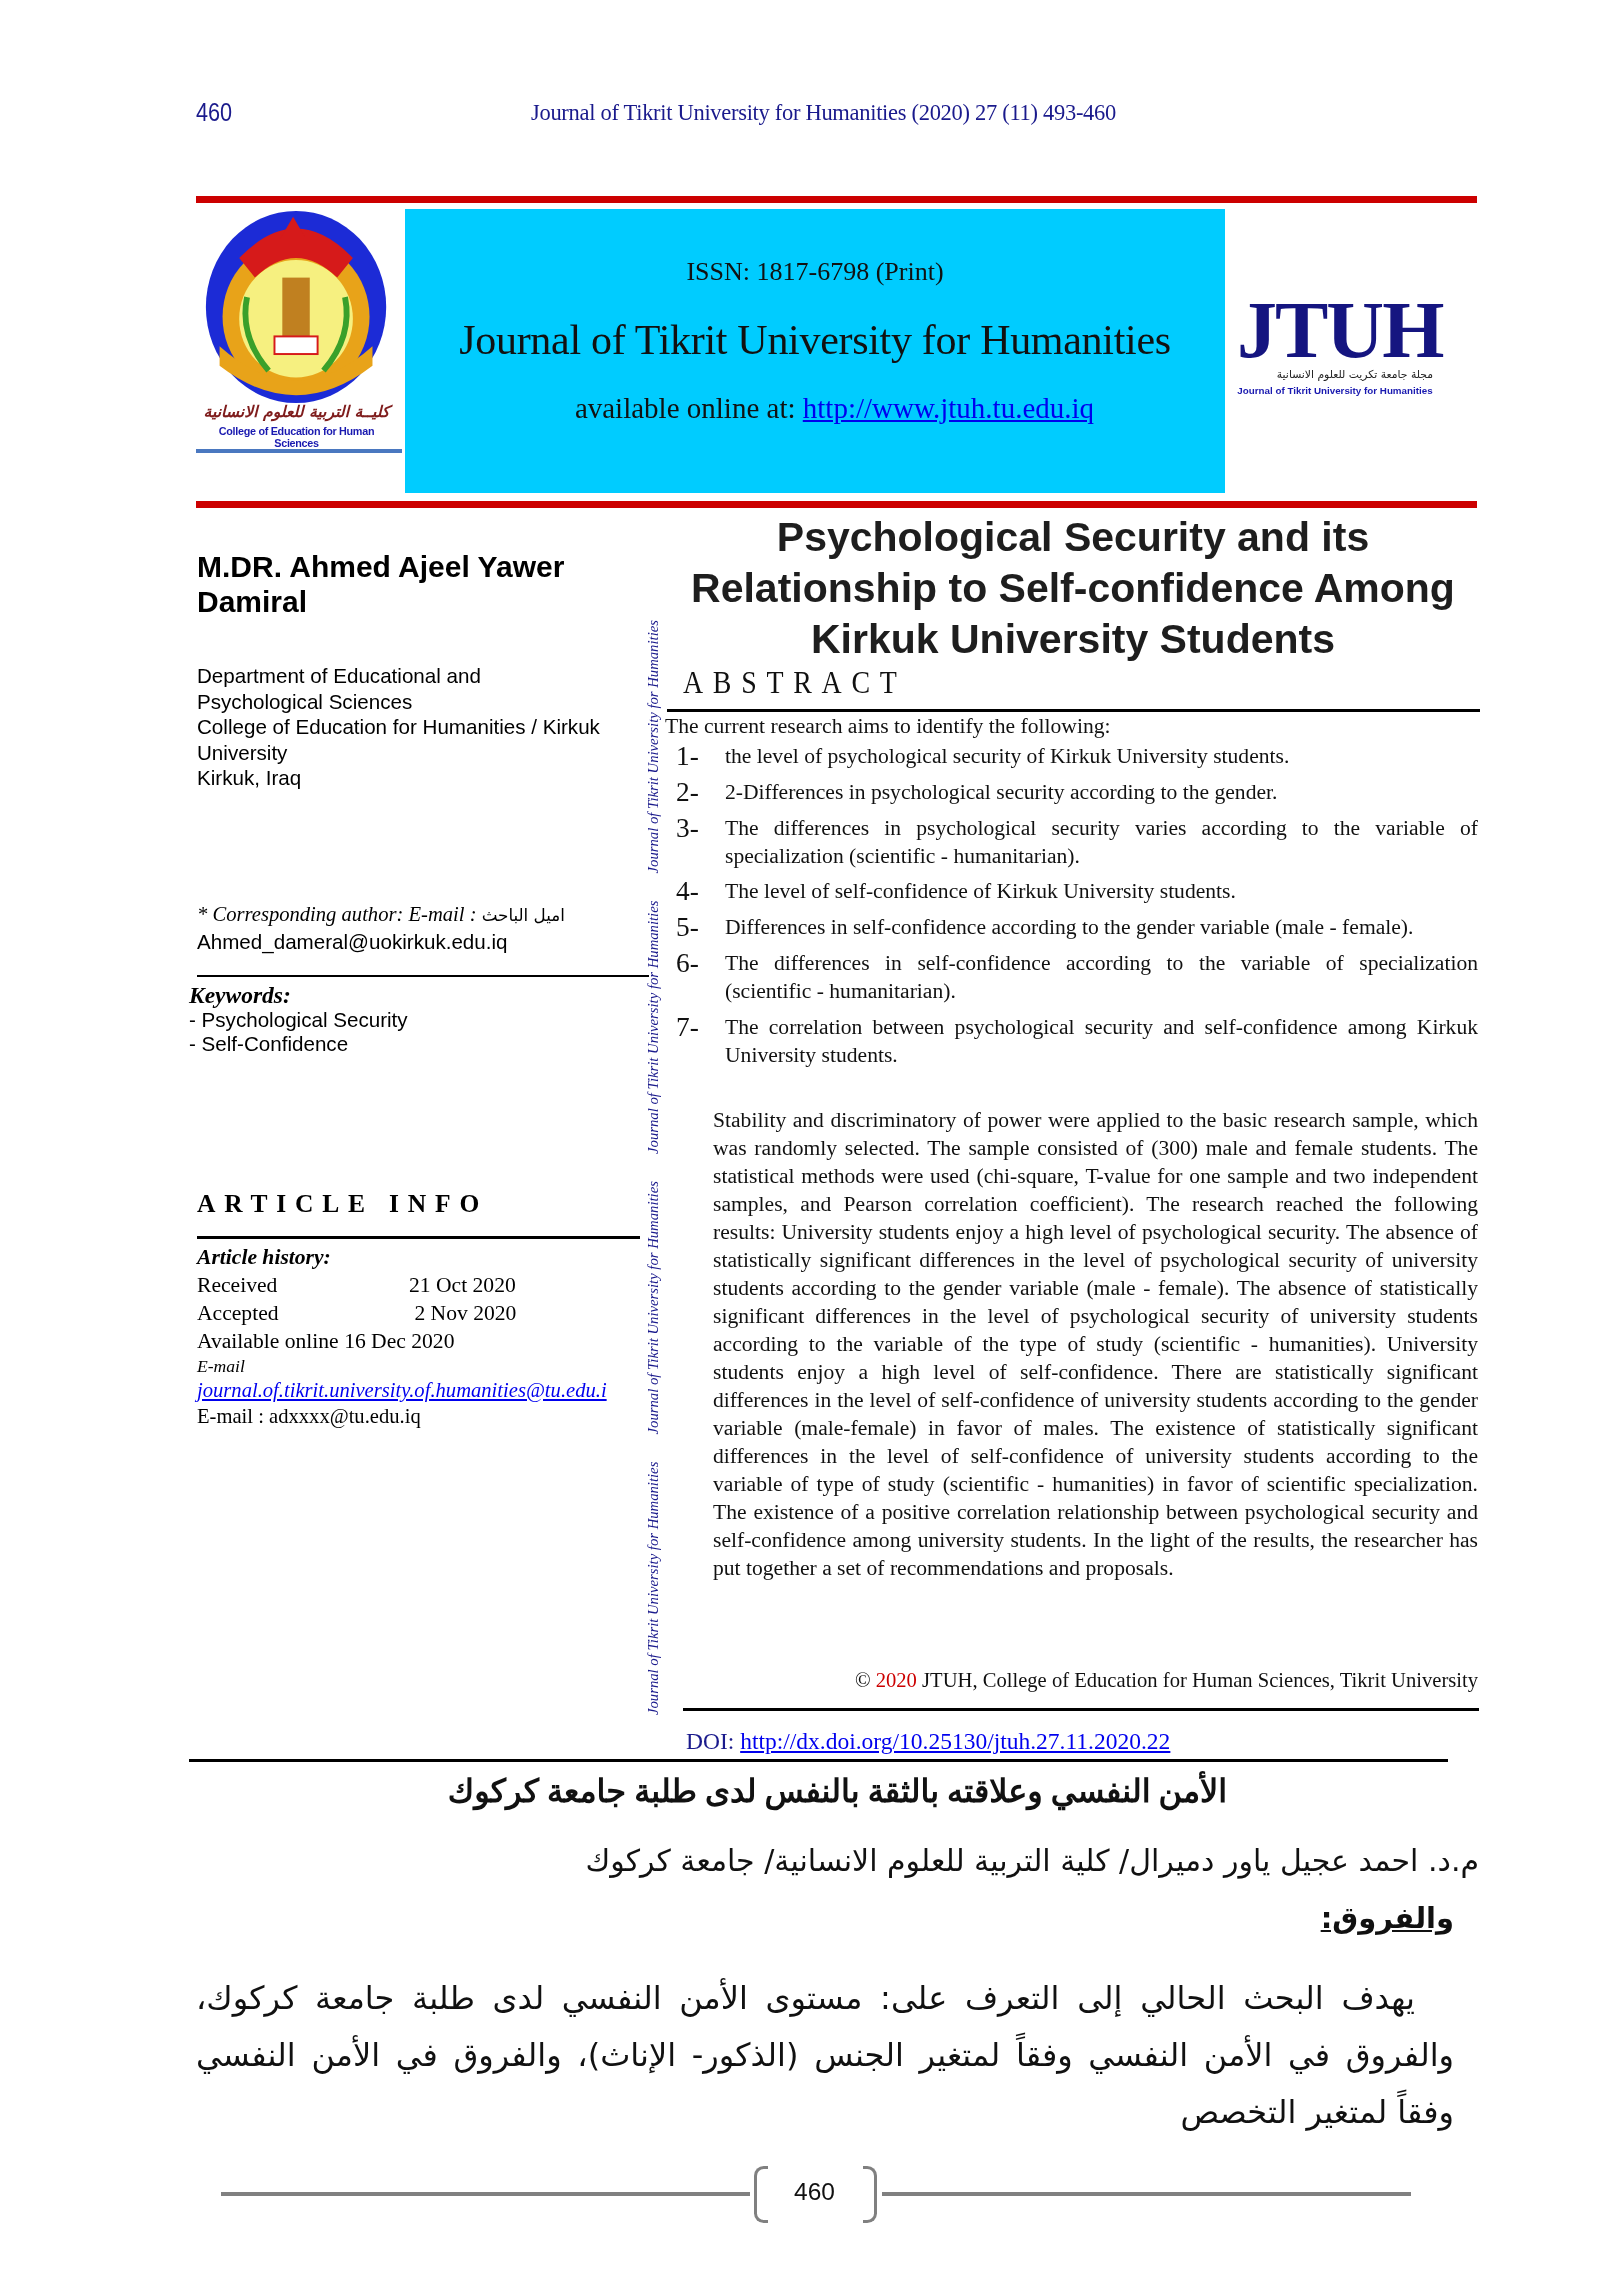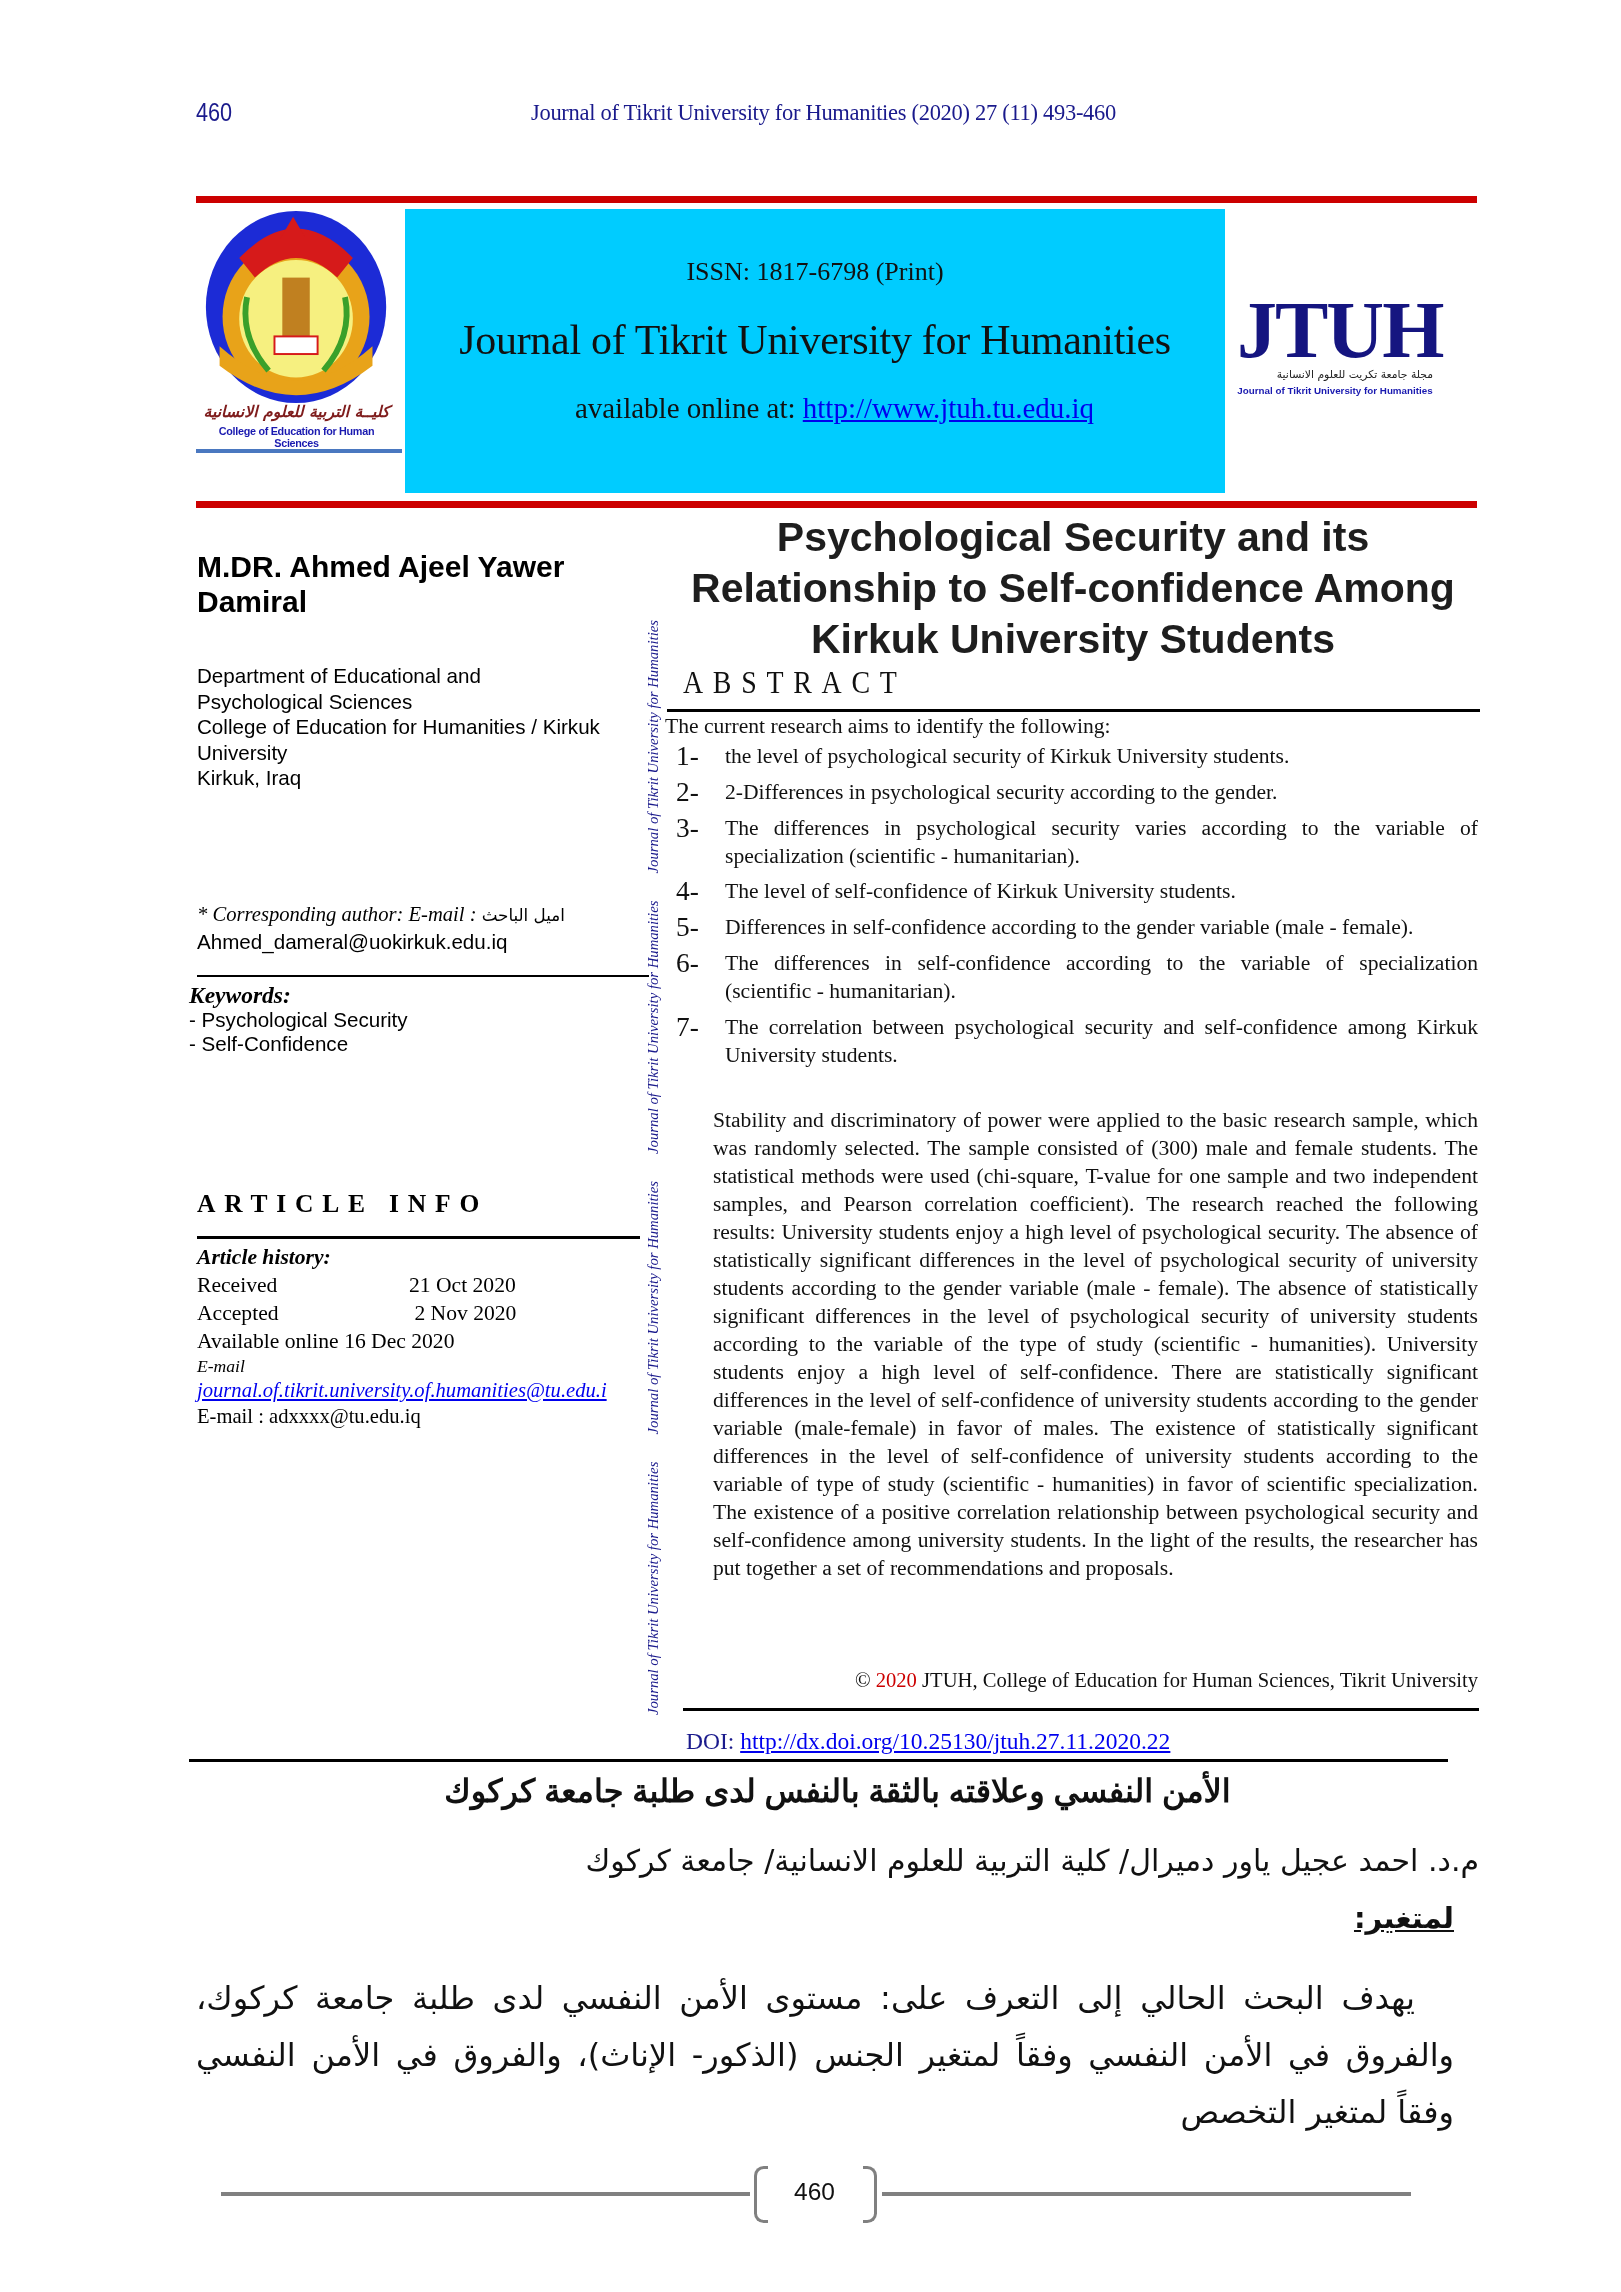--- a/index.html
+++ b/index.html
@@ -68,21 +68,21 @@
   .aim .txt { flex: 1; text-align: justify; }
   .abs-body { left: 713px; top: 1106px; width: 765px; font-size: 21.6px; line-height: 28px; text-align: justify; color: #111; }
   .copyright { left: 713px; top: 1669px; width: 765px; text-align: right; font-size: 20.6px; color: #111; }
   .copyright .yr { color: #cc0000; }
   .rule-doi-top { left: 683px; top: 1708px; width: 796px; height: 2.9px; background: #000; }
   .doi { left: 686px; top: 1728px; font-size: 23.5px; color: #1a1a8c; }
   .doi a { color: #0000ee; text-decoration: underline; }
   .rule-doi-bot { left: 189px; top: 1759px; width: 1259px; height: 2.9px; background: #000; }
 
   
-  .ar-title { left: 196px; top: 1772px; width: 1283px; text-align: center; direction: rtl; font-family: Liberation Sans, sans-serif; font-weight: bold; font-size: 32px; color: #111; }
+  .ar-title { left: 196px; top: 1772px; width: 1283px; text-align: center; direction: rtl; font-family: Liberation Serif, serif; font-weight: bold; font-size: 32px; color: #111; }
   .ar-author { left: 196px; top: 1843px; width: 1283px; text-align: right; direction: rtl; font-family: "DejaVu Sans", sans-serif; font-size: 30px; color: #111; }
   .ar-abs-h { left: 196px; top: 1901px; width: 1258px; text-align: right; direction: rtl; font-family: "DejaVu Sans", sans-serif; font-weight: bold; font-size: 29px; color: #111; }
   .ar-abs-h span { text-decoration: underline; }
   .ar-body { left: 196px; top: 1970px; width: 1258px; direction: rtl; text-align: justify; font-family: "DejaVu Sans", sans-serif; font-size: 32px; line-height: 57px; color: #111; text-indent: 39px; }
 
   
   .foot-line-l { left: 221px; top: 2192px; width: 529px; height: 3.9px; background: #808080; }
   .foot-line-r { left: 882px; top: 2192px; width: 529px; height: 3.9px; background: #808080; }
   .foot-brace-l { left: 754px; top: 2166px; width: 13.7px; height: 57px; border: 3.9px solid #808080; border-right: none; border-radius: 9.8px 0 0 9.8px; }
   .foot-brace-r { left: 863px; top: 2166px; width: 13.7px; height: 57px; border: 3.9px solid #808080; border-left: none; border-radius: 0 9.8px 9.8px 0; }
@@ -219,21 +219,21 @@
   <span>© </span><span class="yr">2020</span><span> JTUH, College of Education for Human Sciences, Tikrit University</span>
 </div>
 <div class="abs rule-doi-top"></div>
 <div class="abs doi">
   <span>DOI: </span><a>http://dx.doi.org/10.25130/jtuh.27.11.2020.22</a>
 </div>
 <div class="abs rule-doi-bot"></div>
 
 <div class="abs ar-title">الأمن النفسي وعلاقته بالثقة بالنفس لدى طلبة جامعة كركوك</div>
 <div class="abs ar-author">م.د. احمد عجيل ياور دميرال/ كلية التربية للعلوم الانسانية/ جامعة كركوك</div>
-<div class="abs ar-abs-h"><span>لمتغير:</span></div>
+<div class="abs ar-abs-h"><span>والفروق:</span></div>
 <div class="abs ar-body">يهدف البحث الحالي إلى التعرف على: مستوى الأمن النفسي لدى طلبة جامعة كركوك، والفروق في الأمن النفسي وفقاً لمتغير الجنس (الذكور- الإناث)، والفروق في الأمن النفسي وفقاً لمتغير التخصص</div>
 
 <div class="abs foot-line-l"></div>
 <div class="abs foot-brace-l"></div>
 <div class="abs foot-num">460</div>
 <div class="abs foot-brace-r"></div>
 <div class="abs foot-line-r"></div>
 
 
 </body></html>

